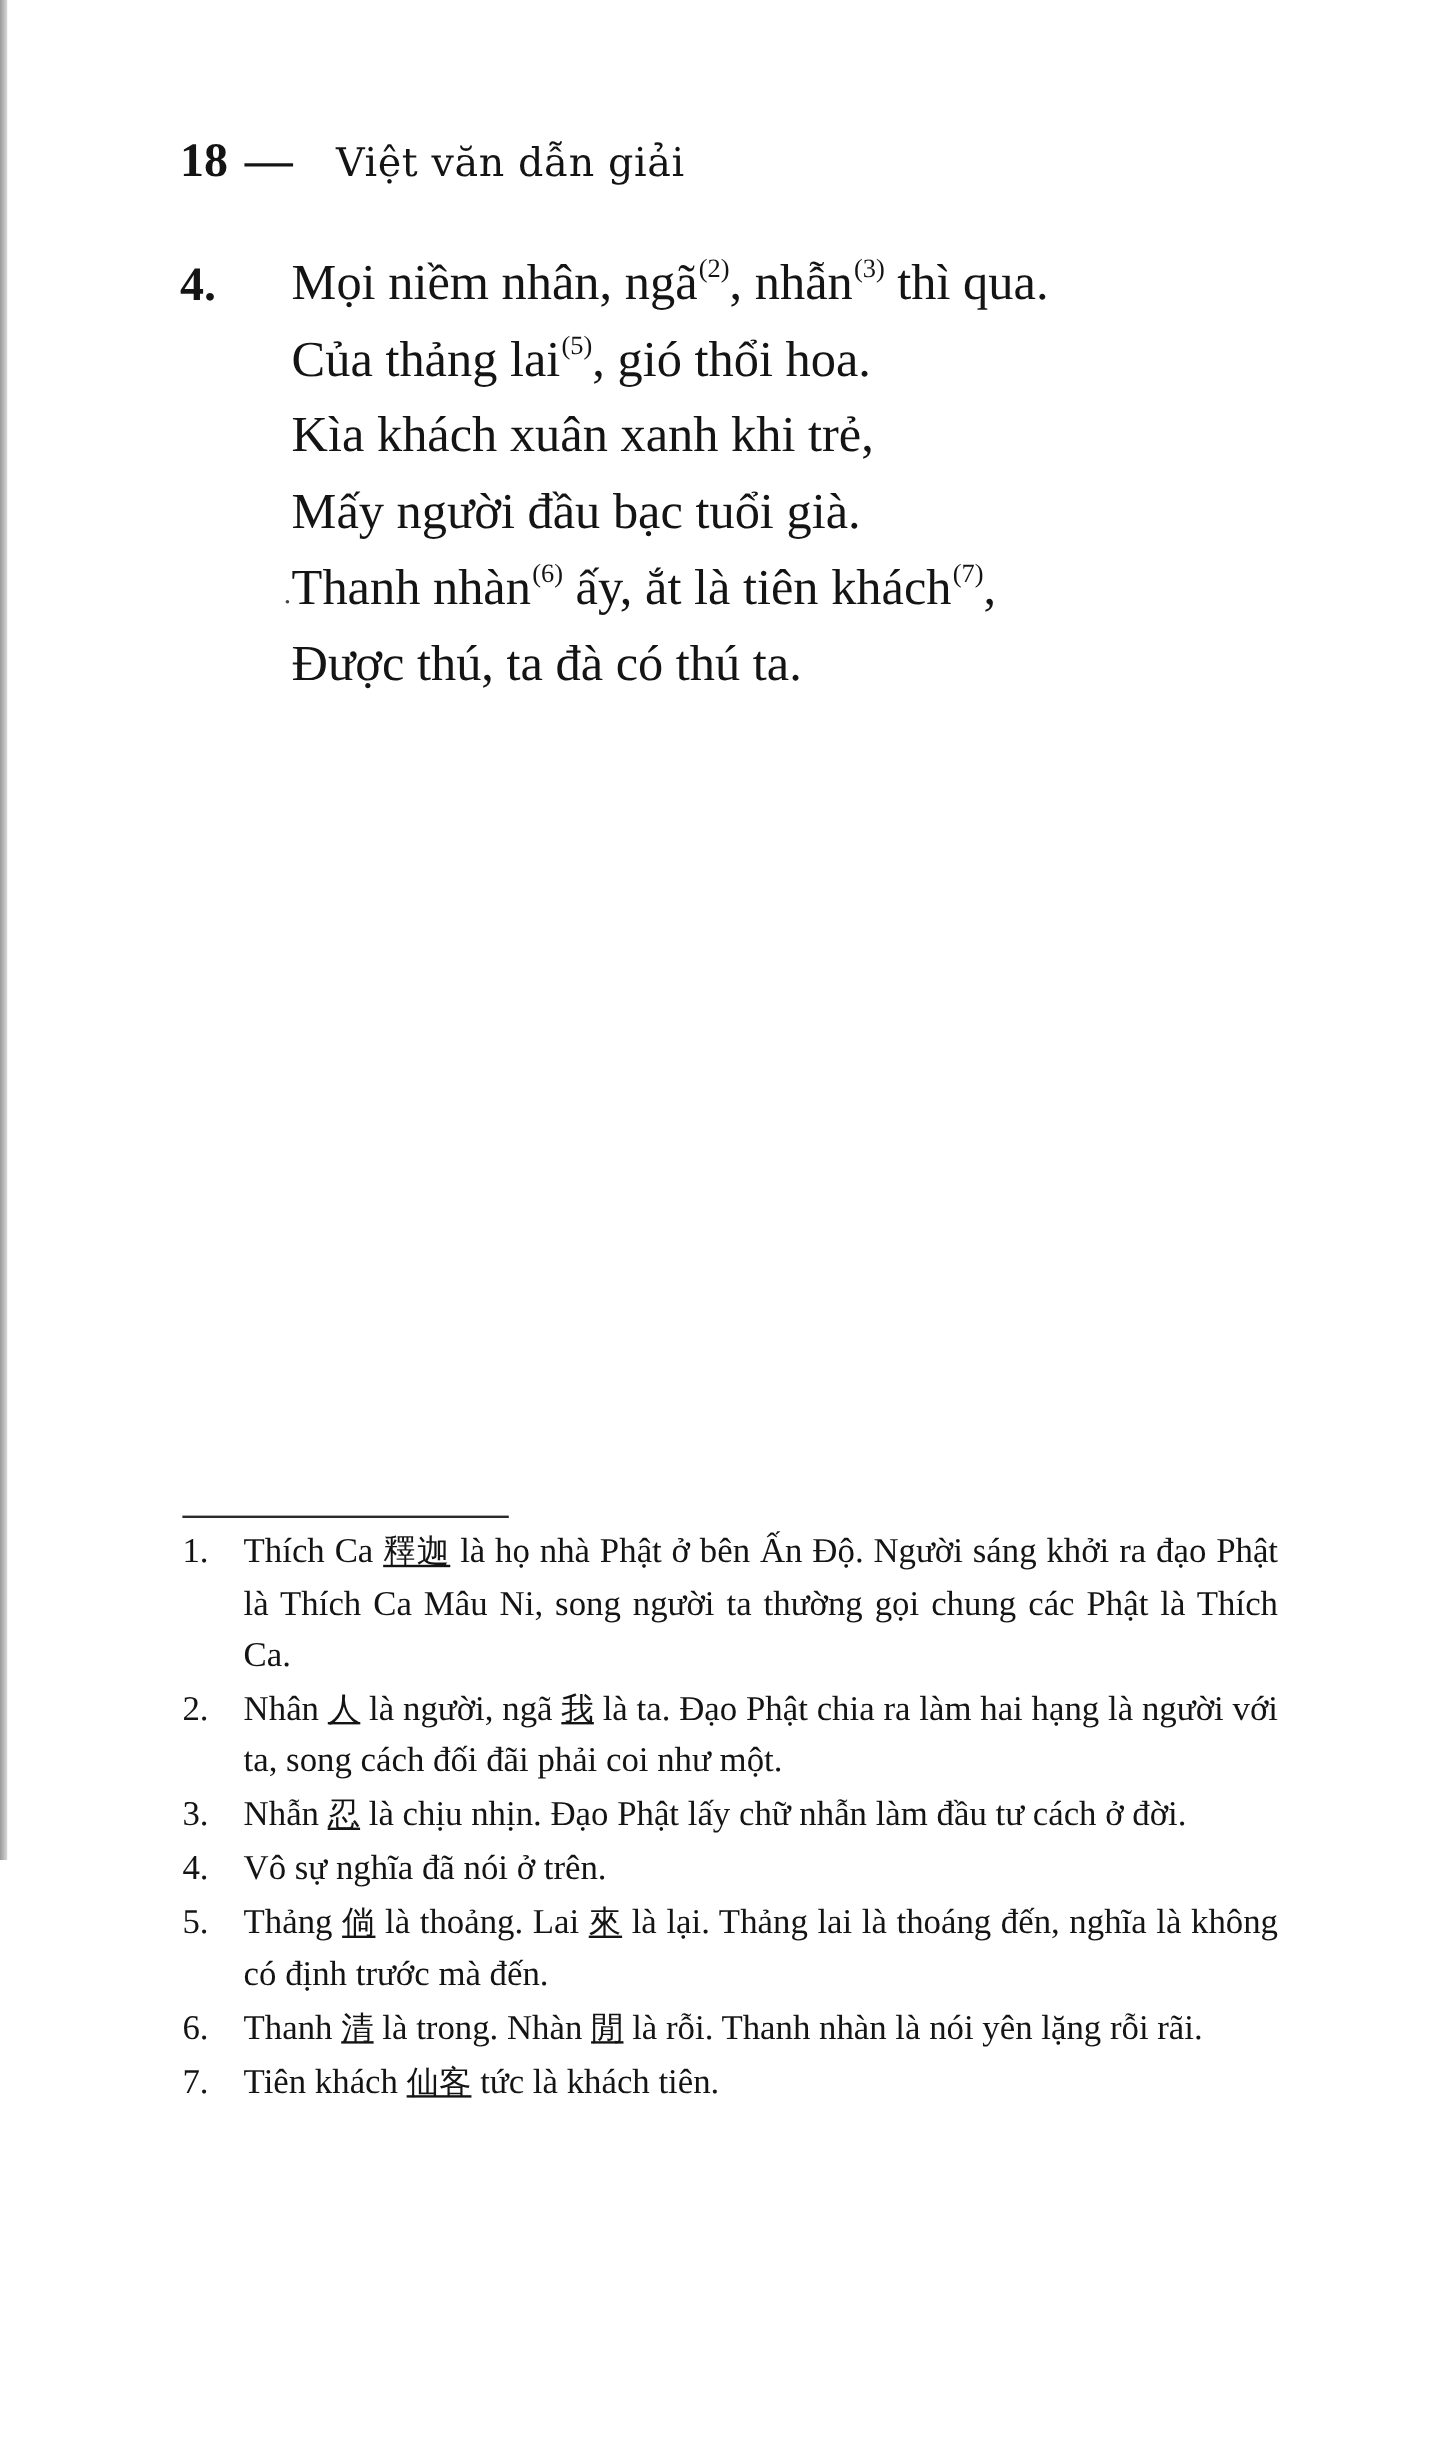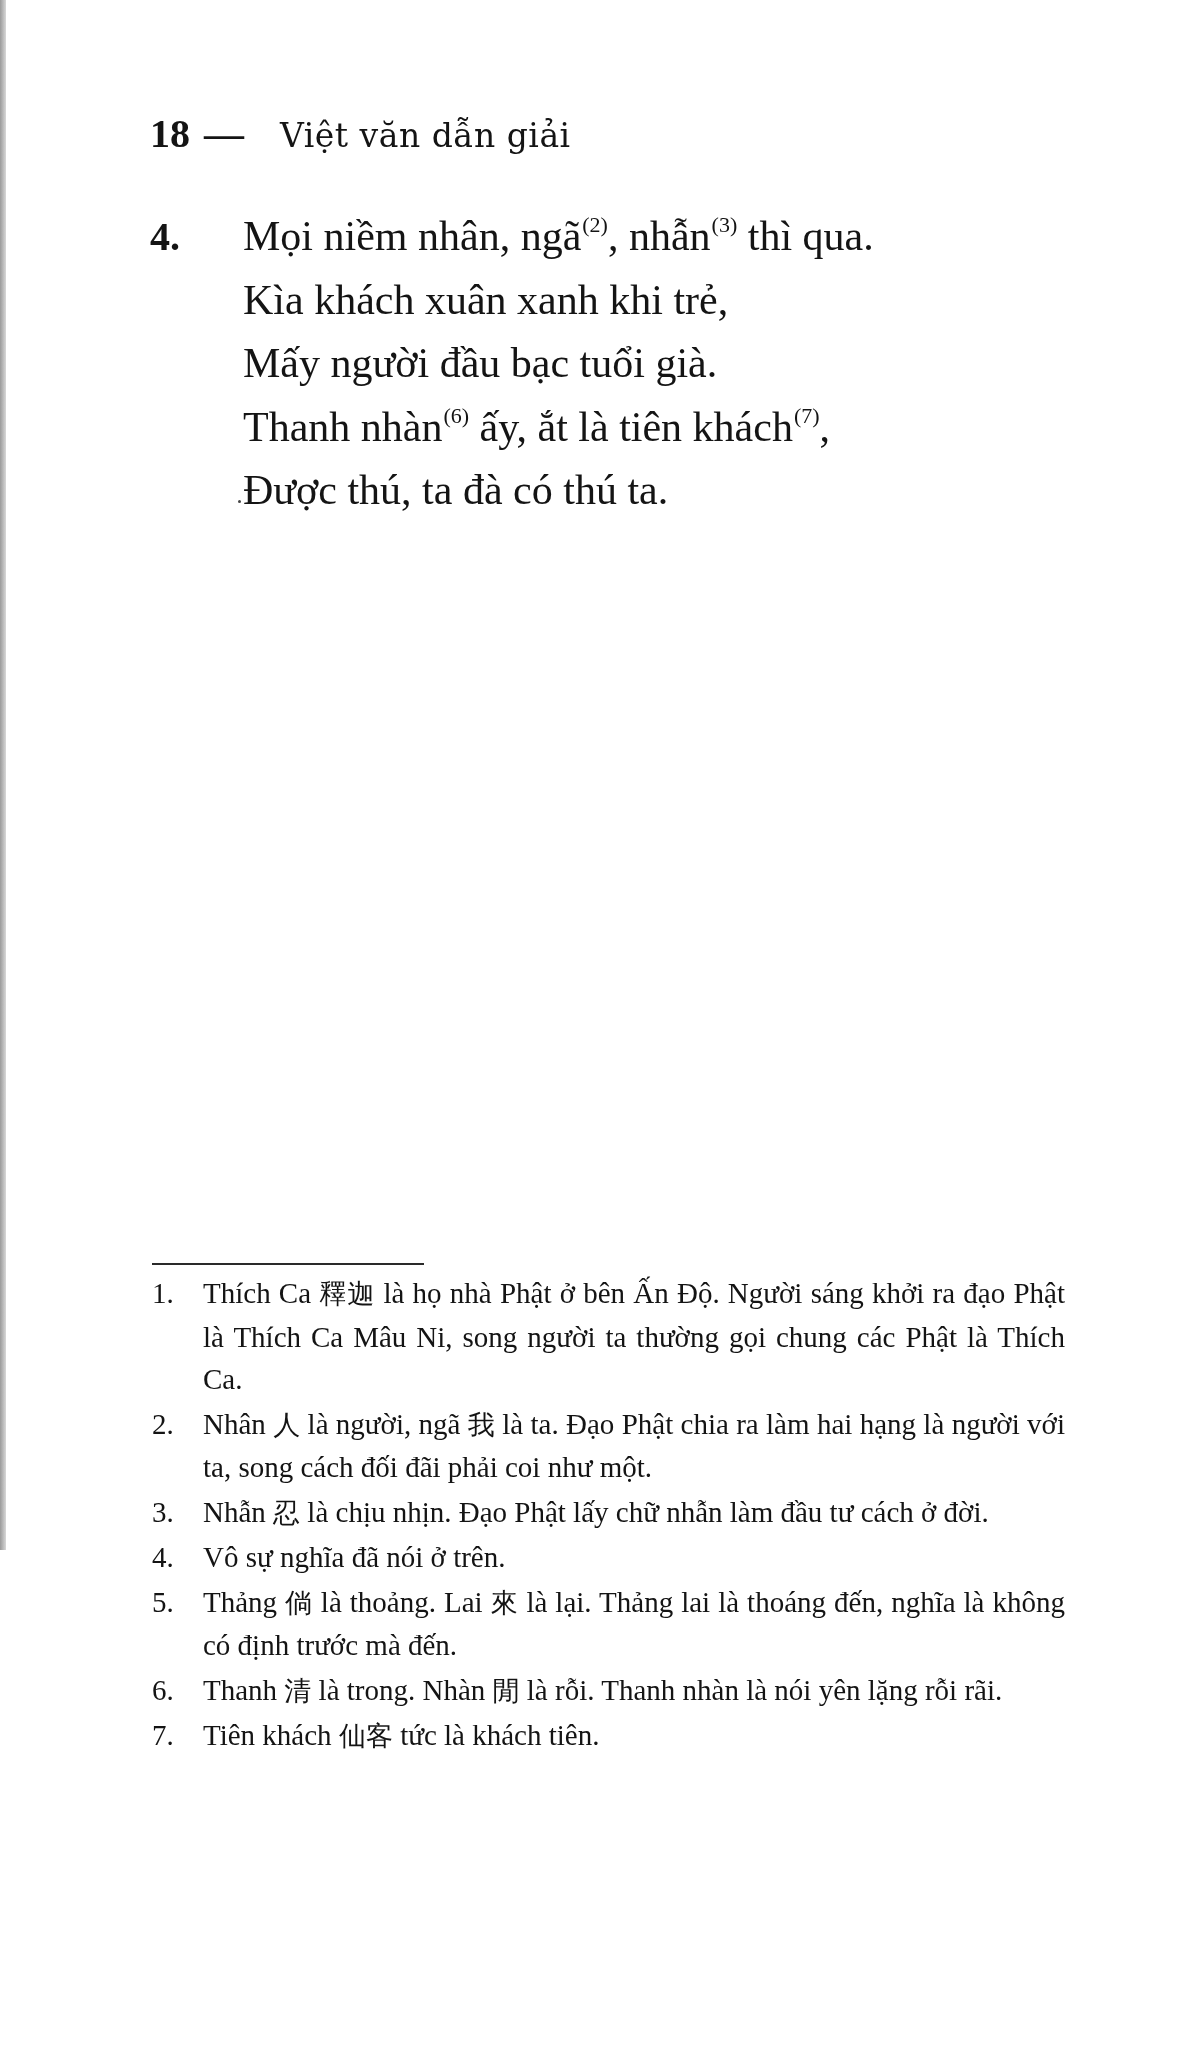--- a/index.html
+++ b/index.html
@@ -114,38 +114,42 @@
     text-align: justify;
   }
   .footnotes li .fn-num {
     position: absolute;
     left: 2px;
     top: 0;
   }
   .cjk {
     font-family: "DejaVu Sans", sans-serif;
     font-size: 27px;
+    text-decoration: underline;
   }
 </style>
 </head>
 <body>
 
 <div class="left-edge"></div>
 
 <div class="running-head">
   <span class="page-no">18</span>
   <span class="dash">—</span>
   <span class="book-title">Việt văn dẫn giải</span>
 </div>
 
 <div class="poem">
   <div class="poem-number">4.</div>
   <ul class="poem-lines">
     <li>
       <span>Mọi niềm nhân, ngã</span><sup>(2)</sup><span>, nhẫn</span><sup>(3)</sup><span> thì qua.</span>
+    </li>
+    <li>
+      <span>Của thảng lai</span><sup>(5)</sup><span>, gió thổi hoa.</span>
     </li>
     <li>
       <span>Kìa khách xuân xanh khi trẻ,</span>
     </li>
     <li>
       <span>Mấy người đầu bạc tuổi già.</span>
     </li>
     <li>
       <span>Thanh nhàn</span><sup>(6)</sup><span> ấy, ắt là tiên khách</span><sup>(7)</sup><span>,</span>
     </li>

